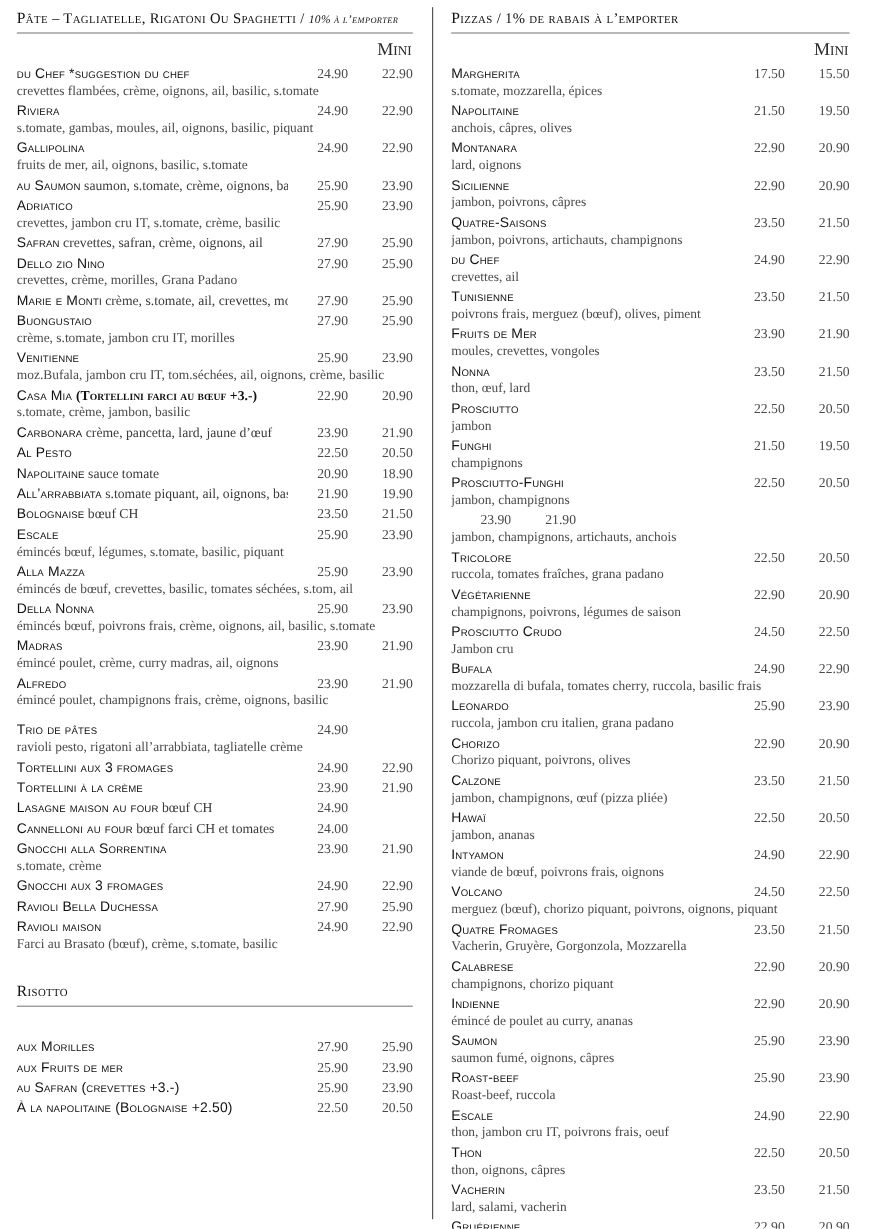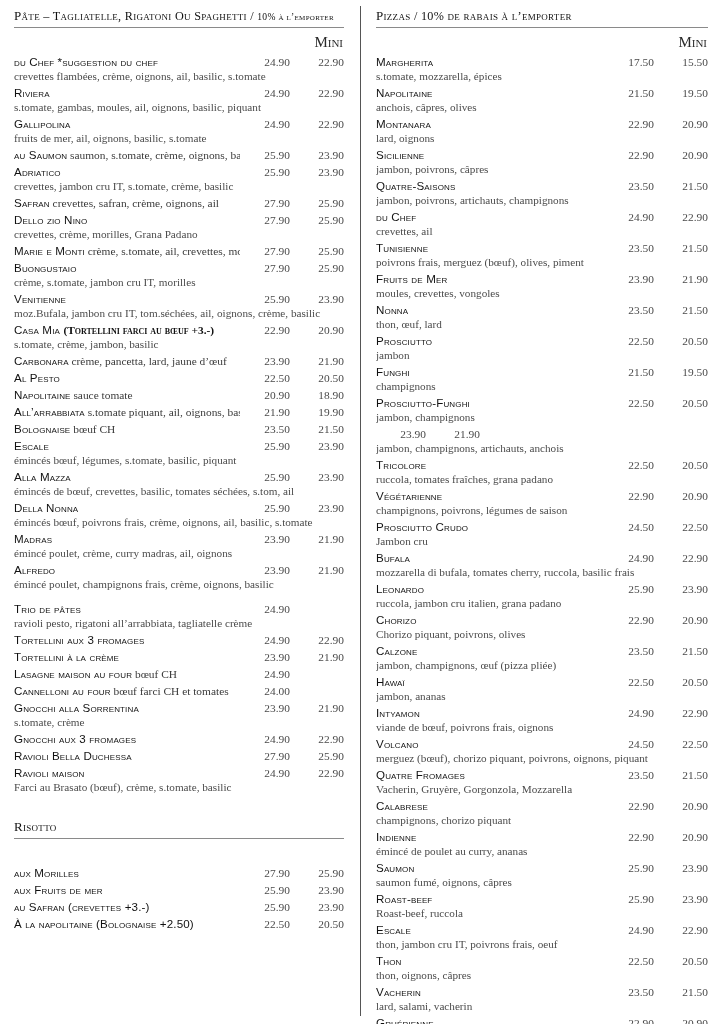--- a/index.html
+++ b/index.html
@@ -39,21 +39,21 @@
     font-family: "Liberation Serif", serif;
     font-variant: small-caps;
     font-size: 15.5px;
     letter-spacing: .3px;
     color: #111;
     padding-bottom: 3px;
     white-space: nowrap;
   }
   .section-title .title-main { font-size: 13px; }
   .section-title .title-sub  { font-size: 12.2px; }
-  .section-title .title-tiny { font-size: 9.6px; }
+  .section-title .title-tiny { font-size: 9.6px; font-style: italic; }
   .section-rule {
     border: 0;
     border-top: 1px solid #8a8a8a;
     margin: 0 0 6px 0;
     height: 0;
   }
 
   
   .price-head {
     display: flex;
@@ -392,21 +392,21 @@
       <div class="item">
         <div class="item-row">
           <div class="item-name"><span>À la napolitaine (Bolognaise +2.50)</span></div>
           <div class="price p-main">22.50</div>
           <div class="price p-mini">20.50</div>
         </div>
       </div>
     </div>
   <div class="col-divider"></div>
   <div class="column" id="column-right">
-      <div class="section-title"><span class="title-main">Pizzas</span><span class="title-sub"> / 10% de rabais à l’emporter</span></div>
+      <div class="section-title"><span class="title-main">Pizzas</span><span class="title-sub"> / 1% de rabais à l’emporter</span></div>
       <hr class="section-rule">
       <div class="price-head">
         <span class="ph-main"></span>
         <span class="ph-mini">Mini</span>
       </div>
       <div class="item">
         <div class="item-row">
           <div class="item-name"><span>Margherita</span></div>
           <div class="price p-main">17.50</div>
           <div class="price p-mini">15.50</div>

